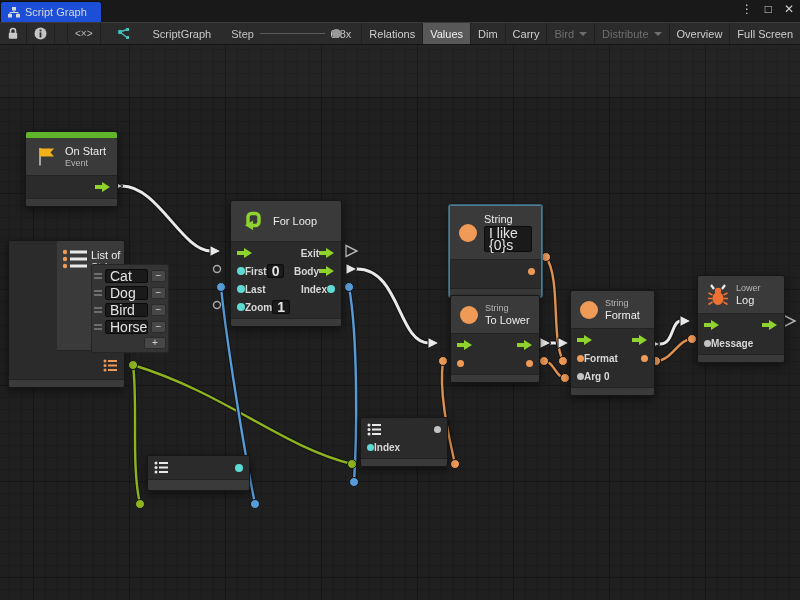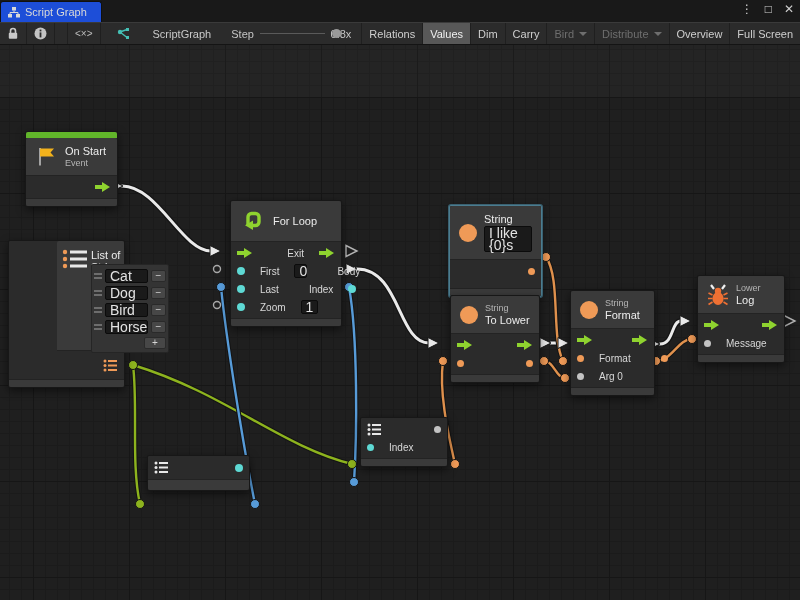--- a/index.html
+++ b/index.html
@@ -50,22 +50,22 @@
   
   .node { position:absolute; background:#2b2b2b; border:1px solid #171717; border-radius:2px;
     box-shadow:0 3px 9px rgba(0,0,0,0.5); }
   .node .hdr { background:#3a3a3a; display:flex; align-items:center; gap:7px; padding:7px 9px;
     border-bottom:1px solid #232323; border-radius:2px 2px 0 0; }
   .node .ftr { background:#3a3a3a; height:8px; border-top:1px solid #232323; border-radius:0 0 2px 2px; }
   .t1 { font-size:11px; color:#ececec; }
   .t2 { font-size:9px; color:#b5b5b5; line-height:10px; }
   .hcol { display:flex; flex-direction:column; gap:1px; }
   .ports { padding:2px 0; }
-  .prow { display:flex; align-items:center; gap:15px; height:18px; padding:0 6px;
-    font-size:10px; color:#d8d8d8; }
+  .prow { display:flex; align-items:center; gap:0; height:18px; padding:0 6px;
+    font-size:10px; color:#d8d8d8;font-weight:bold; }
   .grow { flex:1; }
   .dot { width:8px; height:8px; border-radius:50%; flex:0 0 auto; }
   .dot.sm { width:7px; height:7px; }
   .fld { background:#1a1a1a; border:1px solid #0b0b0b; border-radius:2px; color:#e3e3e3;
     font-size:14px; line-height:12px; padding:0 4px; min-width:13px; }
   .evbar { height:6px; border-radius:2px 2px 0 0; }
   .circle-icon { border-radius:50%; flex:0 0 auto; }
 
   
   .n-onstart   { left:25px;  top:86px;  width:93px; }

